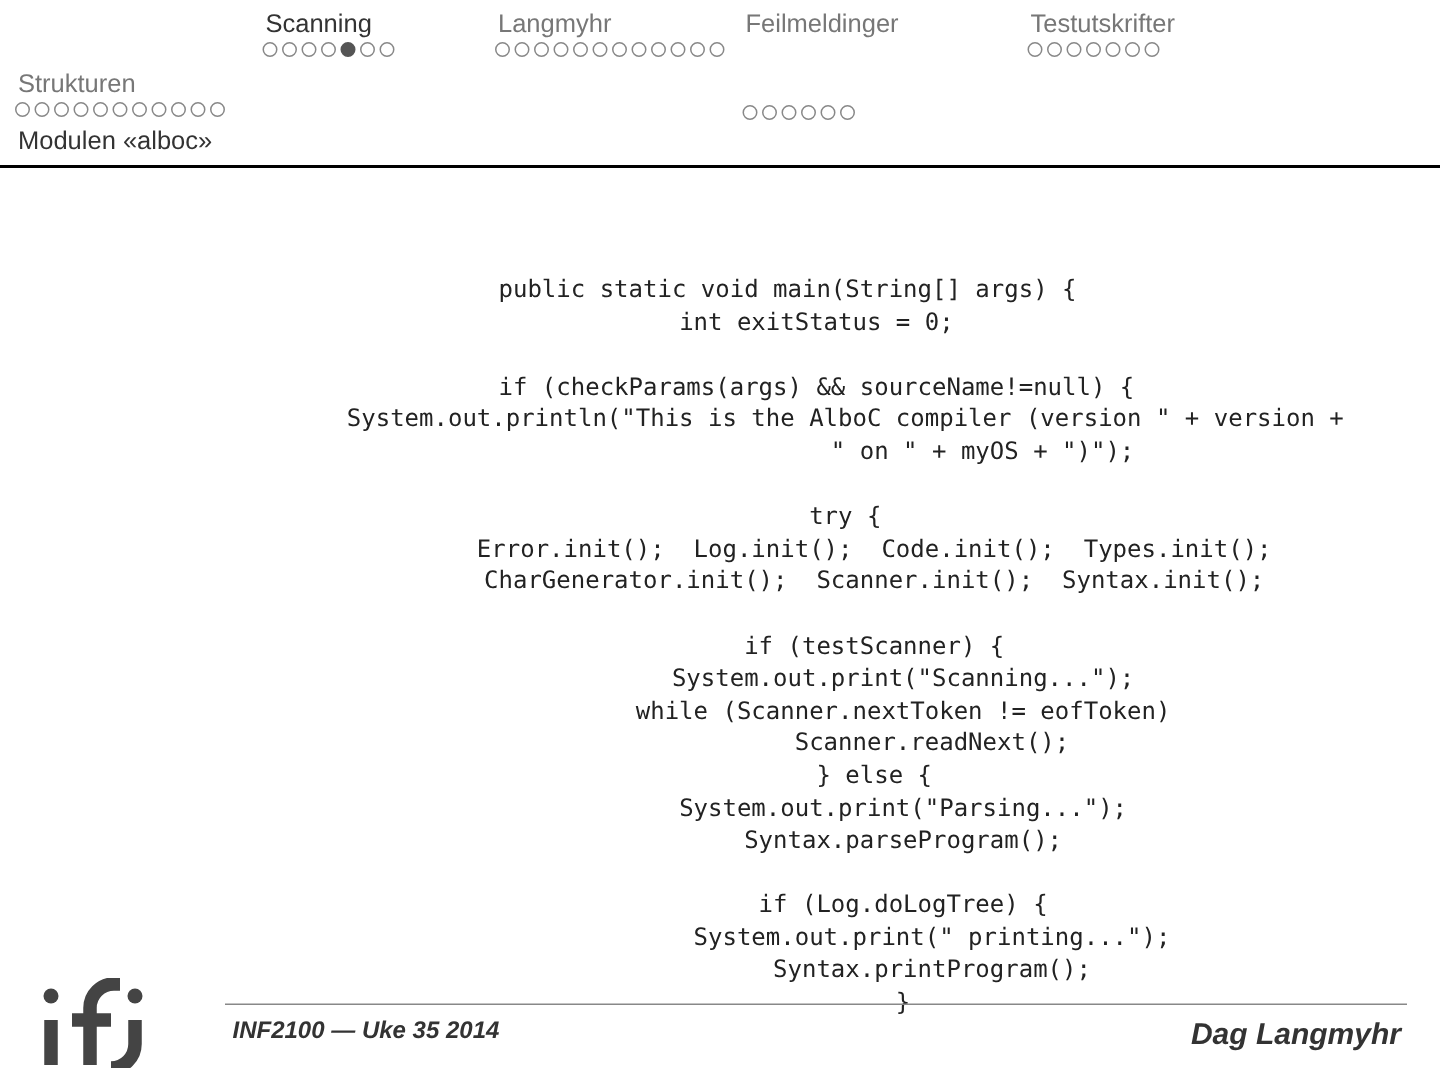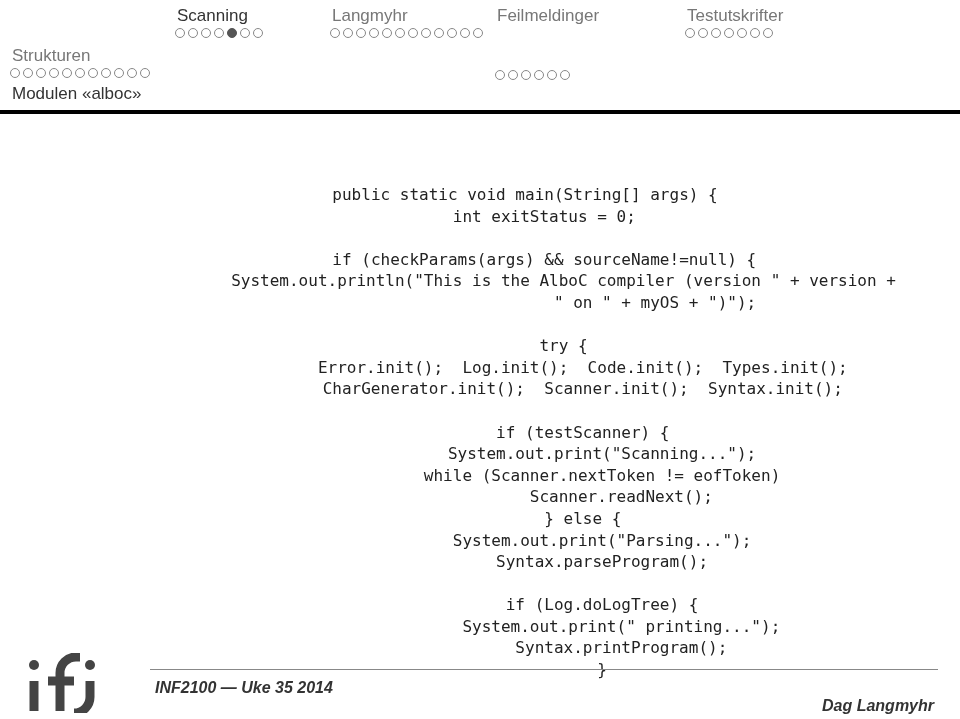--- a/index.html
+++ b/index.html
@@ -42,21 +42,21 @@
     border-radius: 50%;
   }
   .dot.filled {
     background: #555;
     border-color: #555;
   }
   .subtitle {
     font-size: 17px;
     color: #333;
     padding: 4px 12px 6px 12px;
-    border-bottom: 4px solid #000000;
+    border-bottom: 2px solid #000000;
   }
   .content {
     padding: 70px 0 0 90px;
     text-align: center;
   }
   pre.code {
     font-family: "DejaVu Sans Mono", Menlo, Consolas, monospace;
     font-size: 16px;
     line-height: 1.35;
     color: #222;
@@ -89,25 +89,25 @@
     left: 155px;
     top: 14px;
     font-style: italic;
     font-weight: bold;
     color: #333;
     font-size: 16px;
   }
   .footer-right {
     position: absolute;
     right: 26px;
-    top: 32px;
+    top: 14px;
     font-style: italic;
     font-weight: bold;
     color: #333;
-    font-size: 16px;
+    font-size: 20px;
   }
 </style>
 </head>
 <body>
 
 <div class="nav" id="nav">
     <div class="nav-item" style="width: 165px; margin-top: 40px;">
       <div class="nav-label">Strukturen</div>
       <div class="dots">
         <div class="dot"></div>

